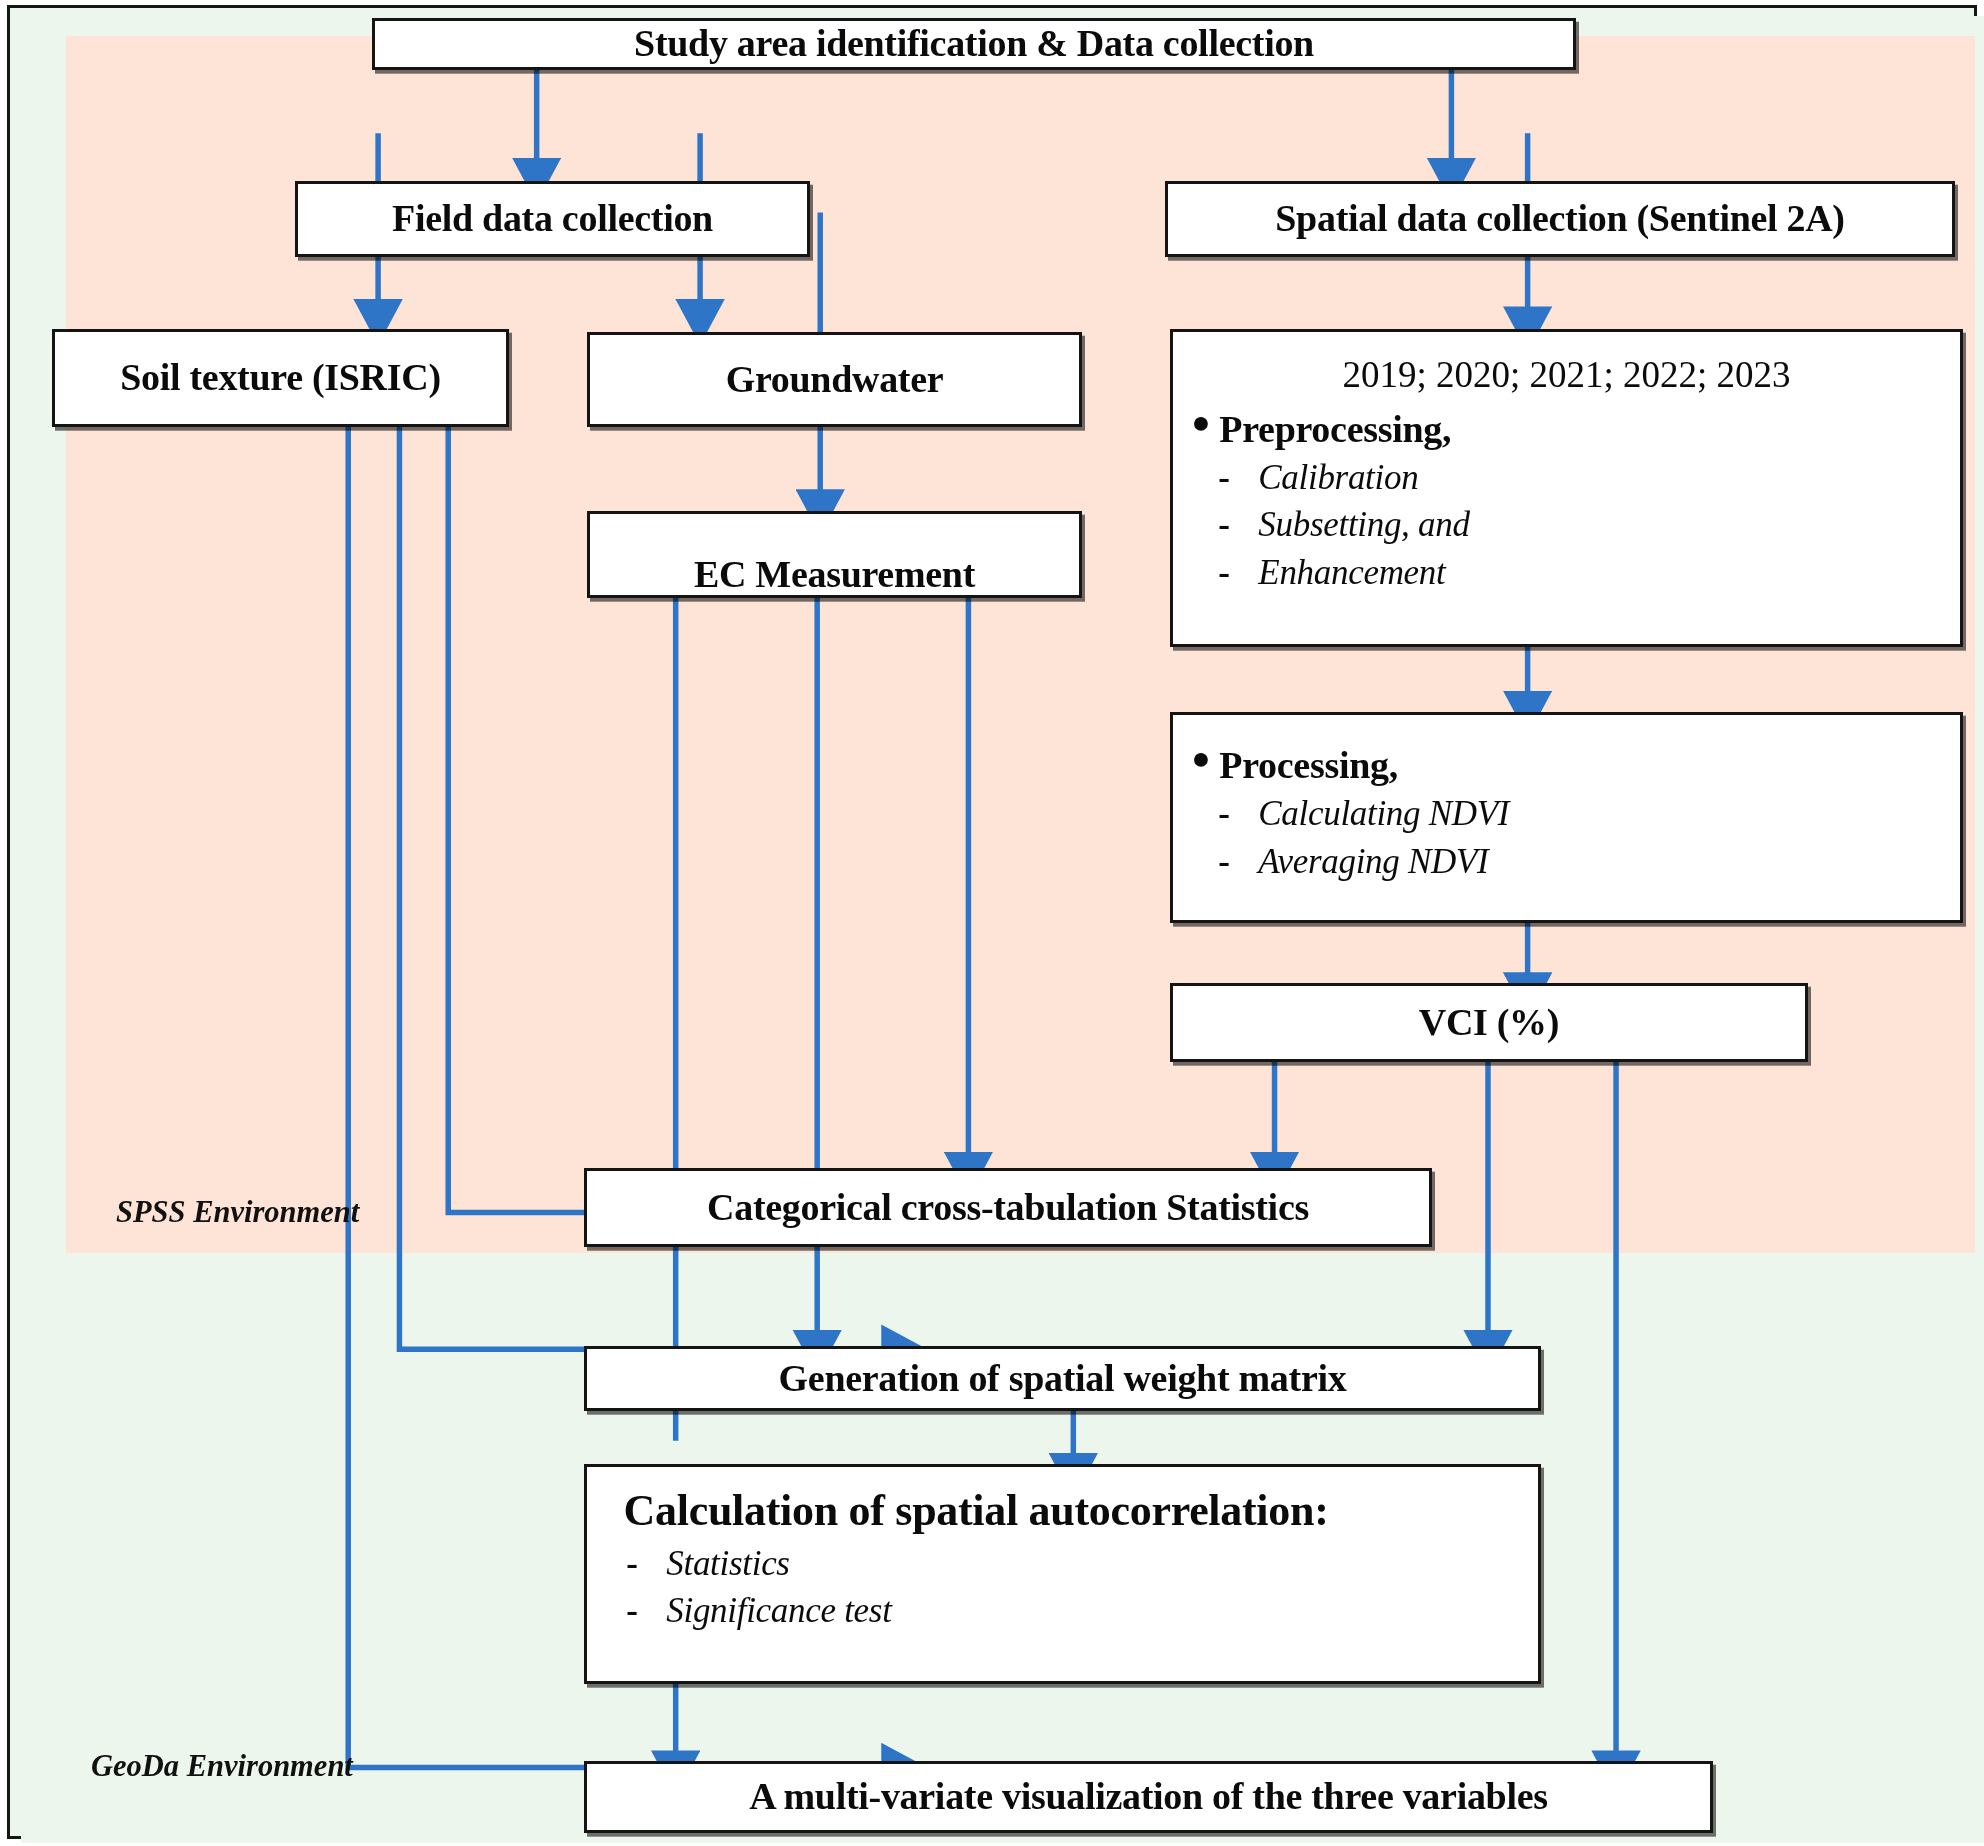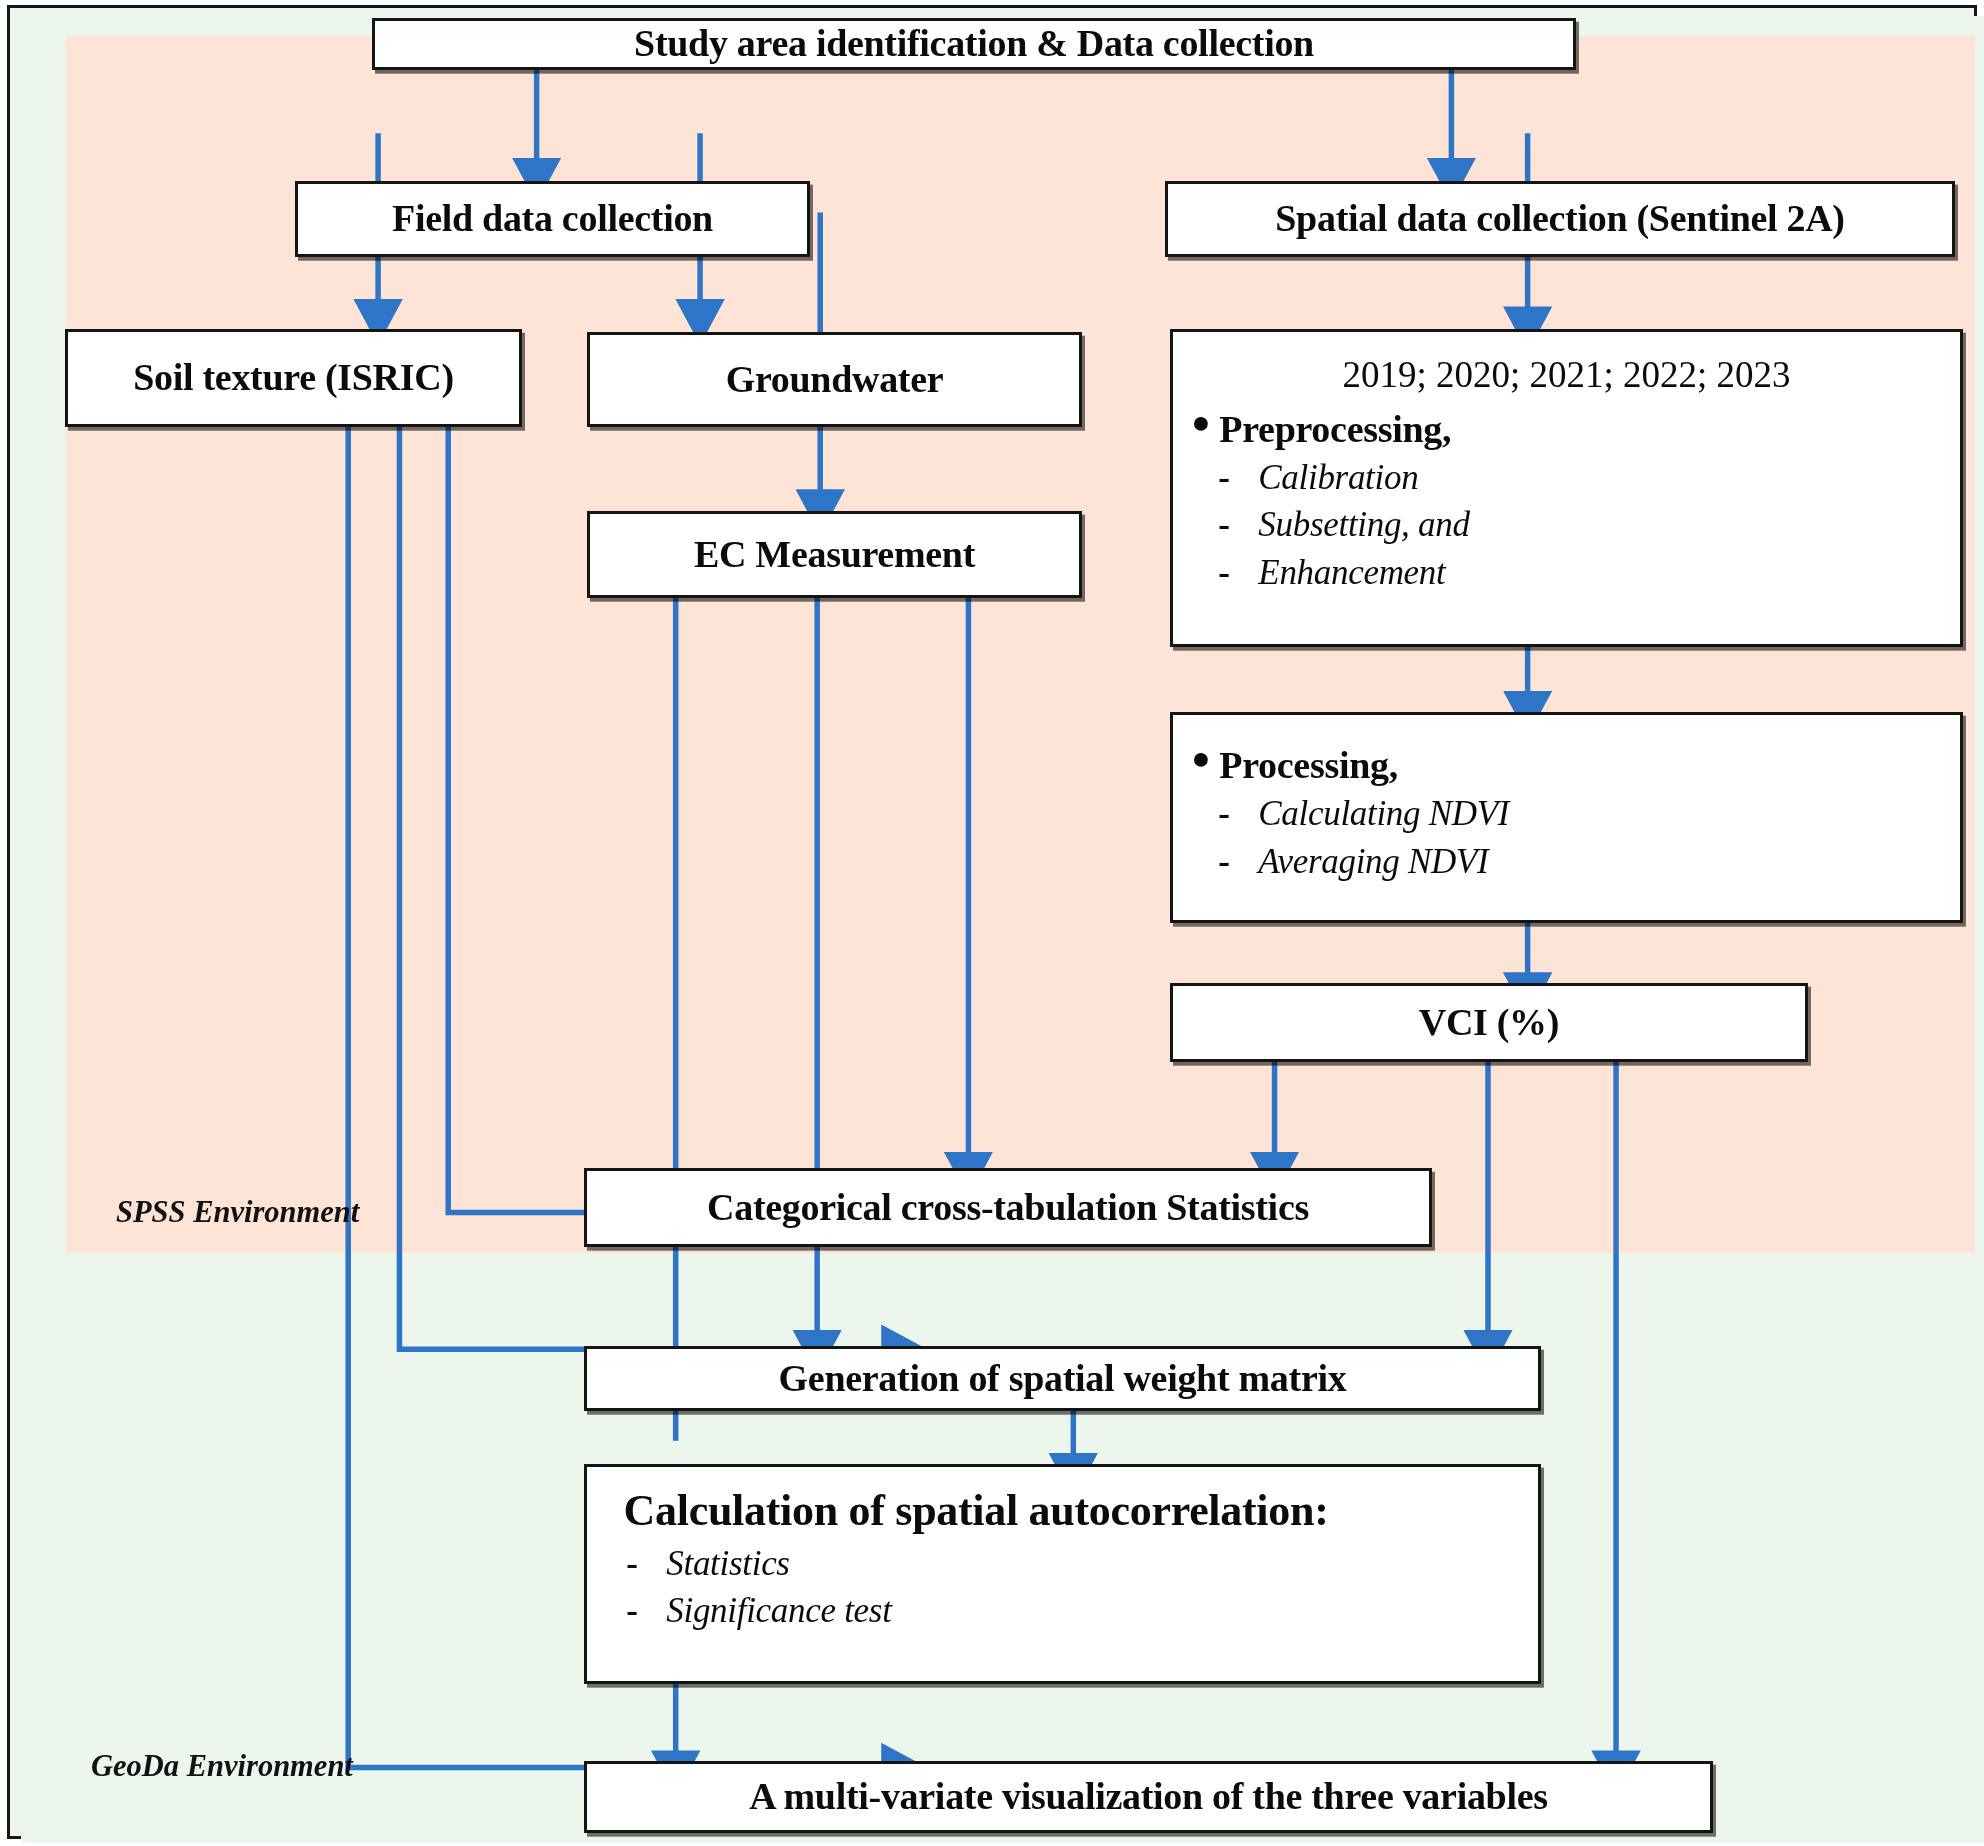--- a/index.html
+++ b/index.html
@@ -172,29 +172,29 @@
   </div>
 
   <div class="node" style="left:372px;top:18.3px;width:1204px;height:52px;">
     <div class="node-title">Study area identification &amp; Data collection</div>
   </div>
 
   <div class="node" style="left:1165px;top:181px;width:790px;height:76px;">
     <div class="node-title">Spatial data collection (Sentinel 2A)</div>
   </div>
 
-  <div class="node" style="left:52px;top:329px;width:457px;height:98px;margin-left:13px;">
+  <div class="node" style="left:52px;top:329px;width:457px;height:98px;">
     <div class="node-title">Soil texture (ISRIC)</div>
   </div>
 
   <div class="node" style="left:587px;top:332px;width:495px;height:95px;">
     <div class="node-title">Groundwater</div>
   </div>
 
-  <div class="node" style="left:587px;top:511px;width:495px;height:87px;">
+  <div class="node" style="left:587px;top:511px;width:495px;height:87px;align-items:flex-end;">
     <div class="node-title">EC Measurement</div>
   </div>
 
   <div class="node left-align listbox" style="left:1170px;top:329px;width:793px;height:318px;">
     <div class="years">2019; 2020; 2021; 2022; 2023</div>
     <div class="bullet-line">
       <span class="dot">●</span>
       <span>Preprocessing,</span>
     </div>
     <div class="sub-line">

